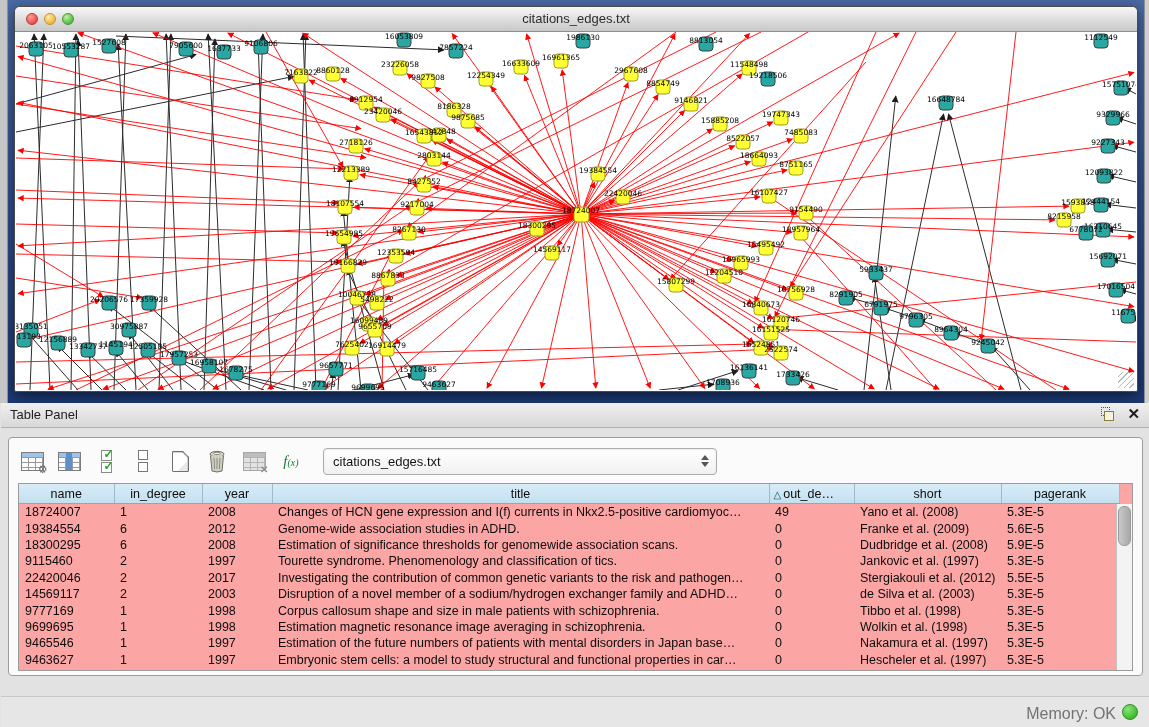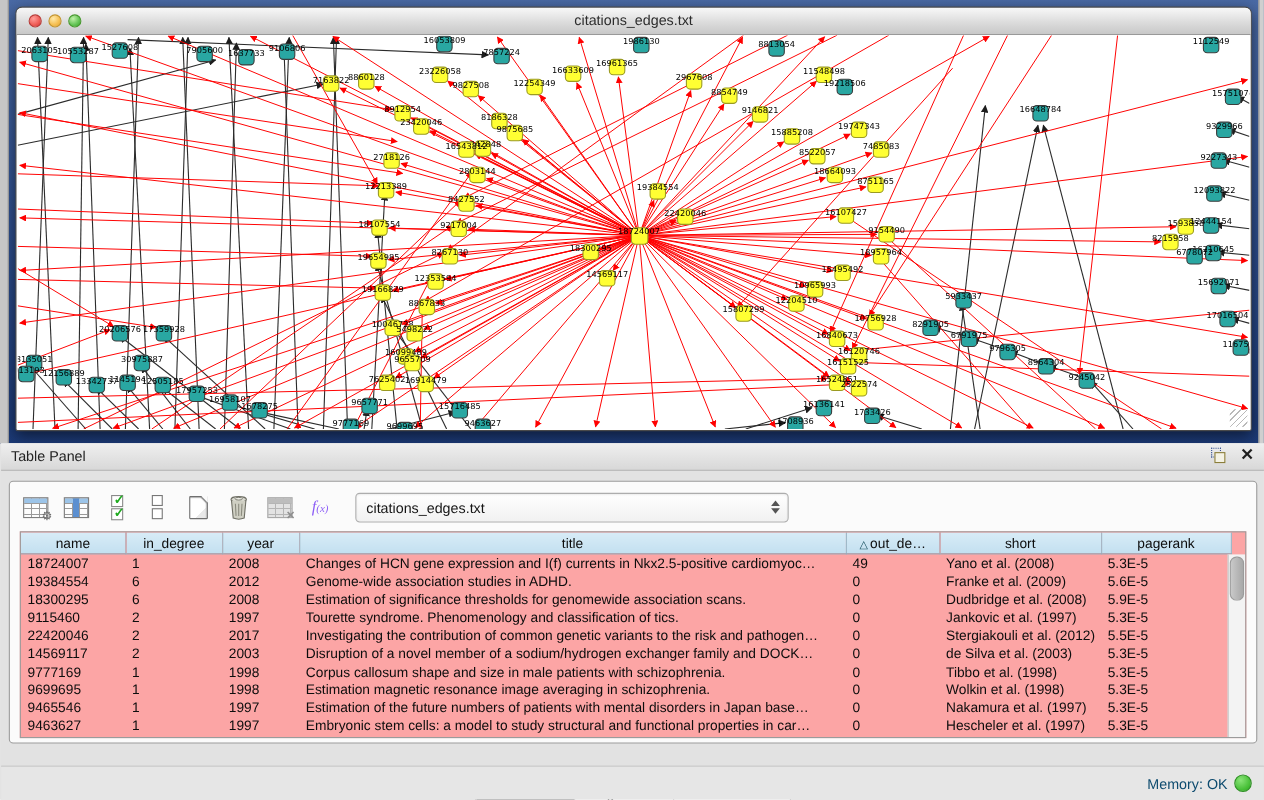--- a/index.html
+++ b/index.html
@@ -48,21 +48,21 @@
      repeating-linear-gradient(90deg,transparent 0 6px,#b5b5b5 6px 7px),
      repeating-linear-gradient(180deg,transparent 0 4px,#b5b5b5 4px 5px),#e3e3e3;border-color:#a8a8a8;}
   .mini-table.disabled .delx{position:absolute;right:-4px;bottom:-5px;font-size:10px;color:#8f8f8f;font-weight:bold;}
   .checks{display:flex;flex-direction:column;gap:1px;}
   .checks .row{position:relative;width:9px;height:9px;border:1px solid #8a8a8a;background:#fff;}
   .checks .row::after{content:"✓";position:absolute;left:2px;top:-4px;color:#1faa1f;font-size:12px;font-weight:bold;}
   .boxes{display:flex;flex-direction:column;gap:2px;}
   .boxes .bx{width:8px;height:8px;border:1px solid #777;background:#fff;}
   .newdoc{width:15px;height:19px;border:1px solid #6f6f6f;background:linear-gradient(135deg,#fff 0 70%,#e9e9e9 70%),#fff;position:relative;border-radius:1px;box-shadow:inset -3px 3px 0 -2px #d2d2d2;}
   .newdoc::after{content:"";position:absolute;right:-1px;top:-1px;border-style:solid;border-width:0 6px 6px 0;border-color:transparent #fbfbfb transparent transparent;filter:drop-shadow(-1px 1px 0 #8a8a8a);}
-  .fx{font-family:"Liberation Serif",serif;font-style:italic;font-size:15px;color:#8b5cf6;}
+  .fx{font-family:"Liberation Serif",serif;font-style:italic;font-size:15px;color:#15803d;}
   .fx small{font-size:10px;}
   .combo{margin-left:8px;width:392px;height:25px;border:1px solid #adadad;border-radius:4px;background:linear-gradient(180deg,#ffffff,#f1f1f1);display:flex;align-items:center;box-shadow:inset 0 1px 2px rgba(0,0,0,.08);}
   .combo .val{flex:1;padding-left:9px;font-size:13px;color:#151515;}
   .combo .stepper{width:16px;display:flex;flex-direction:column;align-items:center;gap:2px;margin-right:3px;}
   .combo .stepper i{width:0;height:0;border-left:4px solid transparent;border-right:4px solid transparent;}
   .combo .stepper .up{border-bottom:5px solid #555;}
   .combo .stepper .dn{border-top:5px solid #555;}
   
   .dtable-wrap{position:absolute;left:9px;right:9px;top:45px;bottom:4px;border:1px solid #9b9b9b;background:#fca5a5;overflow:hidden;}
   table.dtable{border-collapse:collapse;table-layout:fixed;width:1100px;font-size:12.5px;color:#0d0d0d;}
@@ -72,21 +72,21 @@
   .vscroll{position:absolute;right:0;top:20px;bottom:0;width:15px;background:#f3f3f3;border-left:1px solid #c2c2c2;}
   .vthumb{position:absolute;left:1px;top:2px;width:11px;height:38px;border-radius:6px;background:linear-gradient(90deg,#c9c9c9,#a8a8a8);border:1px solid #9b9b9b;}
   
   .tabs-row{position:absolute;left:0;right:0;top:272px;height:22px;display:flex;justify-content:center;}
   .segmented{display:inline-flex;border:1px solid #9a9a9a;border-radius:5px;overflow:hidden;background:#fff;height:20px;box-shadow:0 1px 0 rgba(255,255,255,.7);}
   .segmented .seg{padding:2px 13px;font-size:12.5px;color:#1c1c1c;background:linear-gradient(180deg,#ffffff,#f3f3f3);border-right:1px solid #a5a5a5;line-height:16px;}
   .segmented .seg:last-child{border-right:none;}
   .segmented .seg.sel{background:linear-gradient(180deg,#8f8f8f,#707070);color:#f4f4f4;}
   
   .statusbar{position:absolute;left:0;right:0;bottom:0;height:30px;background:#e6e6e6;border-top:1px solid #c6c6c6;}
-  .mem{position:absolute;right:34px;top:8px;font-size:13px;color:#0c4a6e;}
+  .mem{position:absolute;right:34px;top:8px;font-size:16px;color:#737373;}
   .memdot{position:absolute;right:12px;top:7px;width:14px;height:14px;border-radius:50%;background:radial-gradient(circle at 35% 30%,#8ae478,#46bf36 65%,#2f9e24);border:1px solid #2e8f24;}
   
   .re{stroke:#ff0000;stroke-width:0.9;fill:none;}
   .be{stroke:#2b2b2b;stroke-width:1;fill:none;}
   .nlabel{font-family:"DejaVu Sans",sans-serif;font-size:7.5px;fill:#000;}
 </style>
 </head>
 <body>
 
 <div class="desktop">
@@ -599,21 +599,21 @@
             <col style="width:85px">
             <col style="width:147px">
             <col style="width:118px">
           </colgroup>
           <tbody>
             <tr>
               <th>name</th>
               <th>in_degree</th>
               <th>year</th>
               <th>title</th>
-              <th style="text-align:center"><span class="sortglyph">△</span>out_de…</th>
+              <th style="text-align:left"><span class="sortglyph">△</span>out_de…</th>
               <th>short</th>
               <th>pagerank</th>
             </tr>
             <tr>
               <td>18724007</td>
               <td>1</td>
               <td>2008</td>
               <td>Changes of HCN gene expression and I(f) currents in Nkx2.5-positive cardiomyoc…</td>
               <td>49</td>
               <td>Yano et al. (2008)</td>
@@ -652,21 +652,21 @@
               <td>2017</td>
               <td>Investigating the contribution of common genetic variants to the risk and pathogen…</td>
               <td>0</td>
               <td>Stergiakouli et al. (2012)</td>
               <td>5.5E-5</td>
             </tr>
             <tr>
               <td>14569117</td>
               <td>2</td>
               <td>2003</td>
-              <td>Disruption of a novel member of a sodium/hydrogen exchanger family and DOCK…</td>
+              <td>Disruption of a novel member of a sodium/hydrogen exchanger family and ADHD…</td>
               <td>0</td>
               <td>de Silva et al. (2003)</td>
               <td>5.3E-5</td>
             </tr>
             <tr>
               <td>9777169</td>
               <td>1</td>
               <td>1998</td>
               <td>Corpus callosum shape and size in male patients with schizophrenia.</td>
               <td>0</td>

